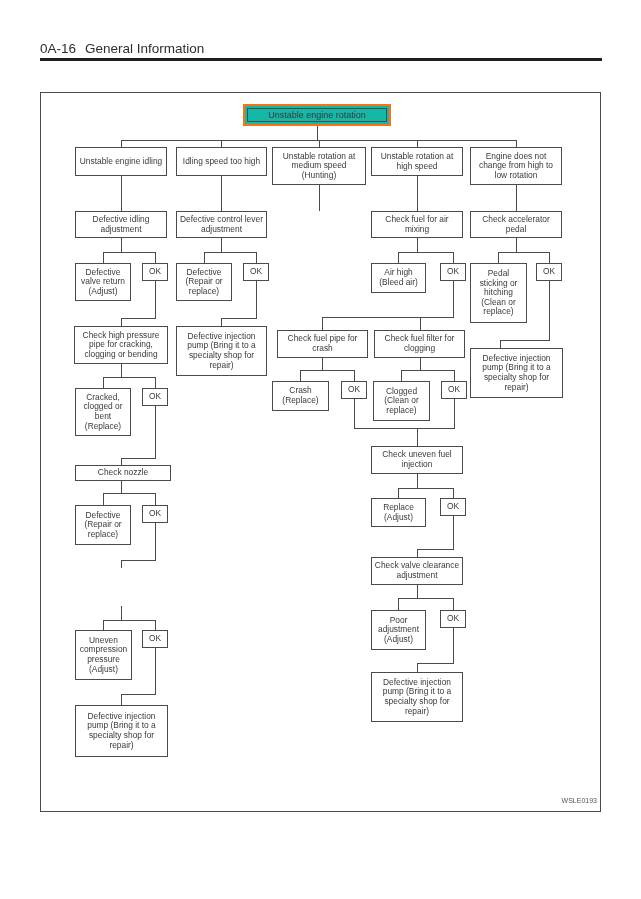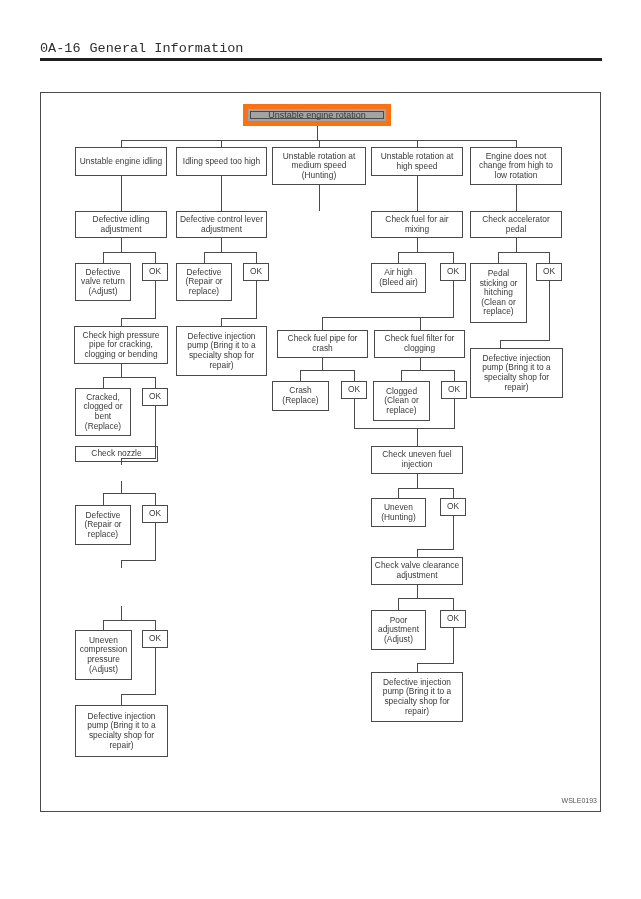--- a/index.html
+++ b/index.html
@@ -1,31 +1,31 @@
 <!DOCTYPE html>
 <html><head>
 <meta charset="utf-8">
 <style>
   html,body{margin:0;padding:0;background:#ffffff;}
   #page{
     position:relative;width:641px;height:899px;background:#ffffff;overflow:hidden;
     font-family:"Liberation Sans", sans-serif;color:#383838;
   }
-  .hdr{position:absolute;left:40px;top:41px;font-size:13.5px;color:#2e2e2e;white-space:nowrap;font-family:Liberation Mono, monospace;}
+  .hdr{position:absolute;left:40px;top:41px;font-size:13.5px;color:#2e2e2e;white-space:nowrap;}
   .hdr .sec{margin-right:9px;}
   .rule{position:absolute;left:40px;top:58px;width:562px;height:3px;background:#1f1f1f;}
   .heading{position:absolute;left:40px;top:70px;font-size:13px;font-weight:bold;color:#1f1f1f;white-space:nowrap;}
   .frame{position:absolute;left:40px;top:92px;width:561px;height:720px;border:1px solid #4a4a4a;box-sizing:border-box;}
   .node{
     position:absolute;border:1px solid #4a4a4a;background:#fff;box-sizing:border-box;
     display:flex;align-items:center;justify-content:center;text-align:center;
     font-size:8.4px;line-height:9.6px;color:#3a3a3a;padding:1px 2px;
   }
   .ok{width:26px;height:18px;padding:0;}
-  .root-outer{position:absolute;left:243px;top:104px;width:148px;height:22px;border:5px solid #f97316;box-sizing:border-box;background:#a3a3a3;}
+  .root-outer{position:absolute;left:243px;top:104px;width:148px;height:22px;border:2px solid #f97316;box-sizing:border-box;background:#14b8a6;}
   .root-inner{
     position:absolute;inset:2px;border:1px solid #4a4a4a;display:flex;align-items:center;justify-content:center;
     font-size:9px;color:#3a3a3a;white-space:nowrap;
   }
   .ln{position:absolute;background:#4a4a4a;}
   .figcode{position:absolute;left:500px;top:797px;width:97px;text-align:right;font-size:7px;color:#555;}
 </style>
 </head>
 <body>
 
@@ -68,26 +68,26 @@
   <div class="node" style="left:374px;top:330px;width:91px;height:28px">Check fuel filter for clogging</div>
   <div class="node" style="left:470px;top:348px;width:93px;height:50px">Defective injection pump (Bring it to a specialty shop for repair)</div>
 
   <div class="node" style="left:75px;top:388px;width:56px;height:48px">Cracked, clogged or bent (Replace)</div>
   <div class="node ok" style="left:142px;top:388px">OK</div>
   <div class="node" style="left:272px;top:381px;width:57px;height:30px">Crash (Replace)</div>
   <div class="node ok" style="left:341px;top:381px">OK</div>
   <div class="node" style="left:373px;top:381px;width:57px;height:40px">Clogged (Clean or replace)</div>
   <div class="node ok" style="left:441px;top:381px">OK</div>
 
-  <div class="node" style="left:75px;top:446px;width:83px;height:16px">Check nozzle</div>
+  <div class="node" style="left:75px;top:465px;width:96px;height:16px">Check nozzle</div>
   <div class="node" style="left:371px;top:446px;width:92px;height:28px">Check uneven fuel injection</div>
 
   <div class="node" style="left:75px;top:505px;width:56px;height:40px">Defective (Repair or replace)</div>
   <div class="node ok" style="left:142px;top:505px">OK</div>
-  <div class="node" style="left:371px;top:498px;width:55px;height:29px">Uneven (Hunting)</div>
+  <div class="node" style="left:371px;top:498px;width:55px;height:29px">Replace (Adjust)</div>
   <div class="node ok" style="left:440px;top:498px">OK</div>
 
   <div class="node" style="left:371px;top:557px;width:92px;height:28px">Check valve clearance adjustment</div>
 
   <div class="node" style="left:75px;top:630px;width:57px;height:50px">Uneven compression pressure (Adjust)</div>
   <div class="node ok" style="left:142px;top:630px">OK</div>
   <div class="node" style="left:371px;top:610px;width:55px;height:40px">Poor adjustment (Adjust)</div>
   <div class="node ok" style="left:440px;top:610px">OK</div>
 
   <div class="node" style="left:75px;top:705px;width:93px;height:52px">Defective injection pump (Bring it to a specialty shop for repair)</div>

